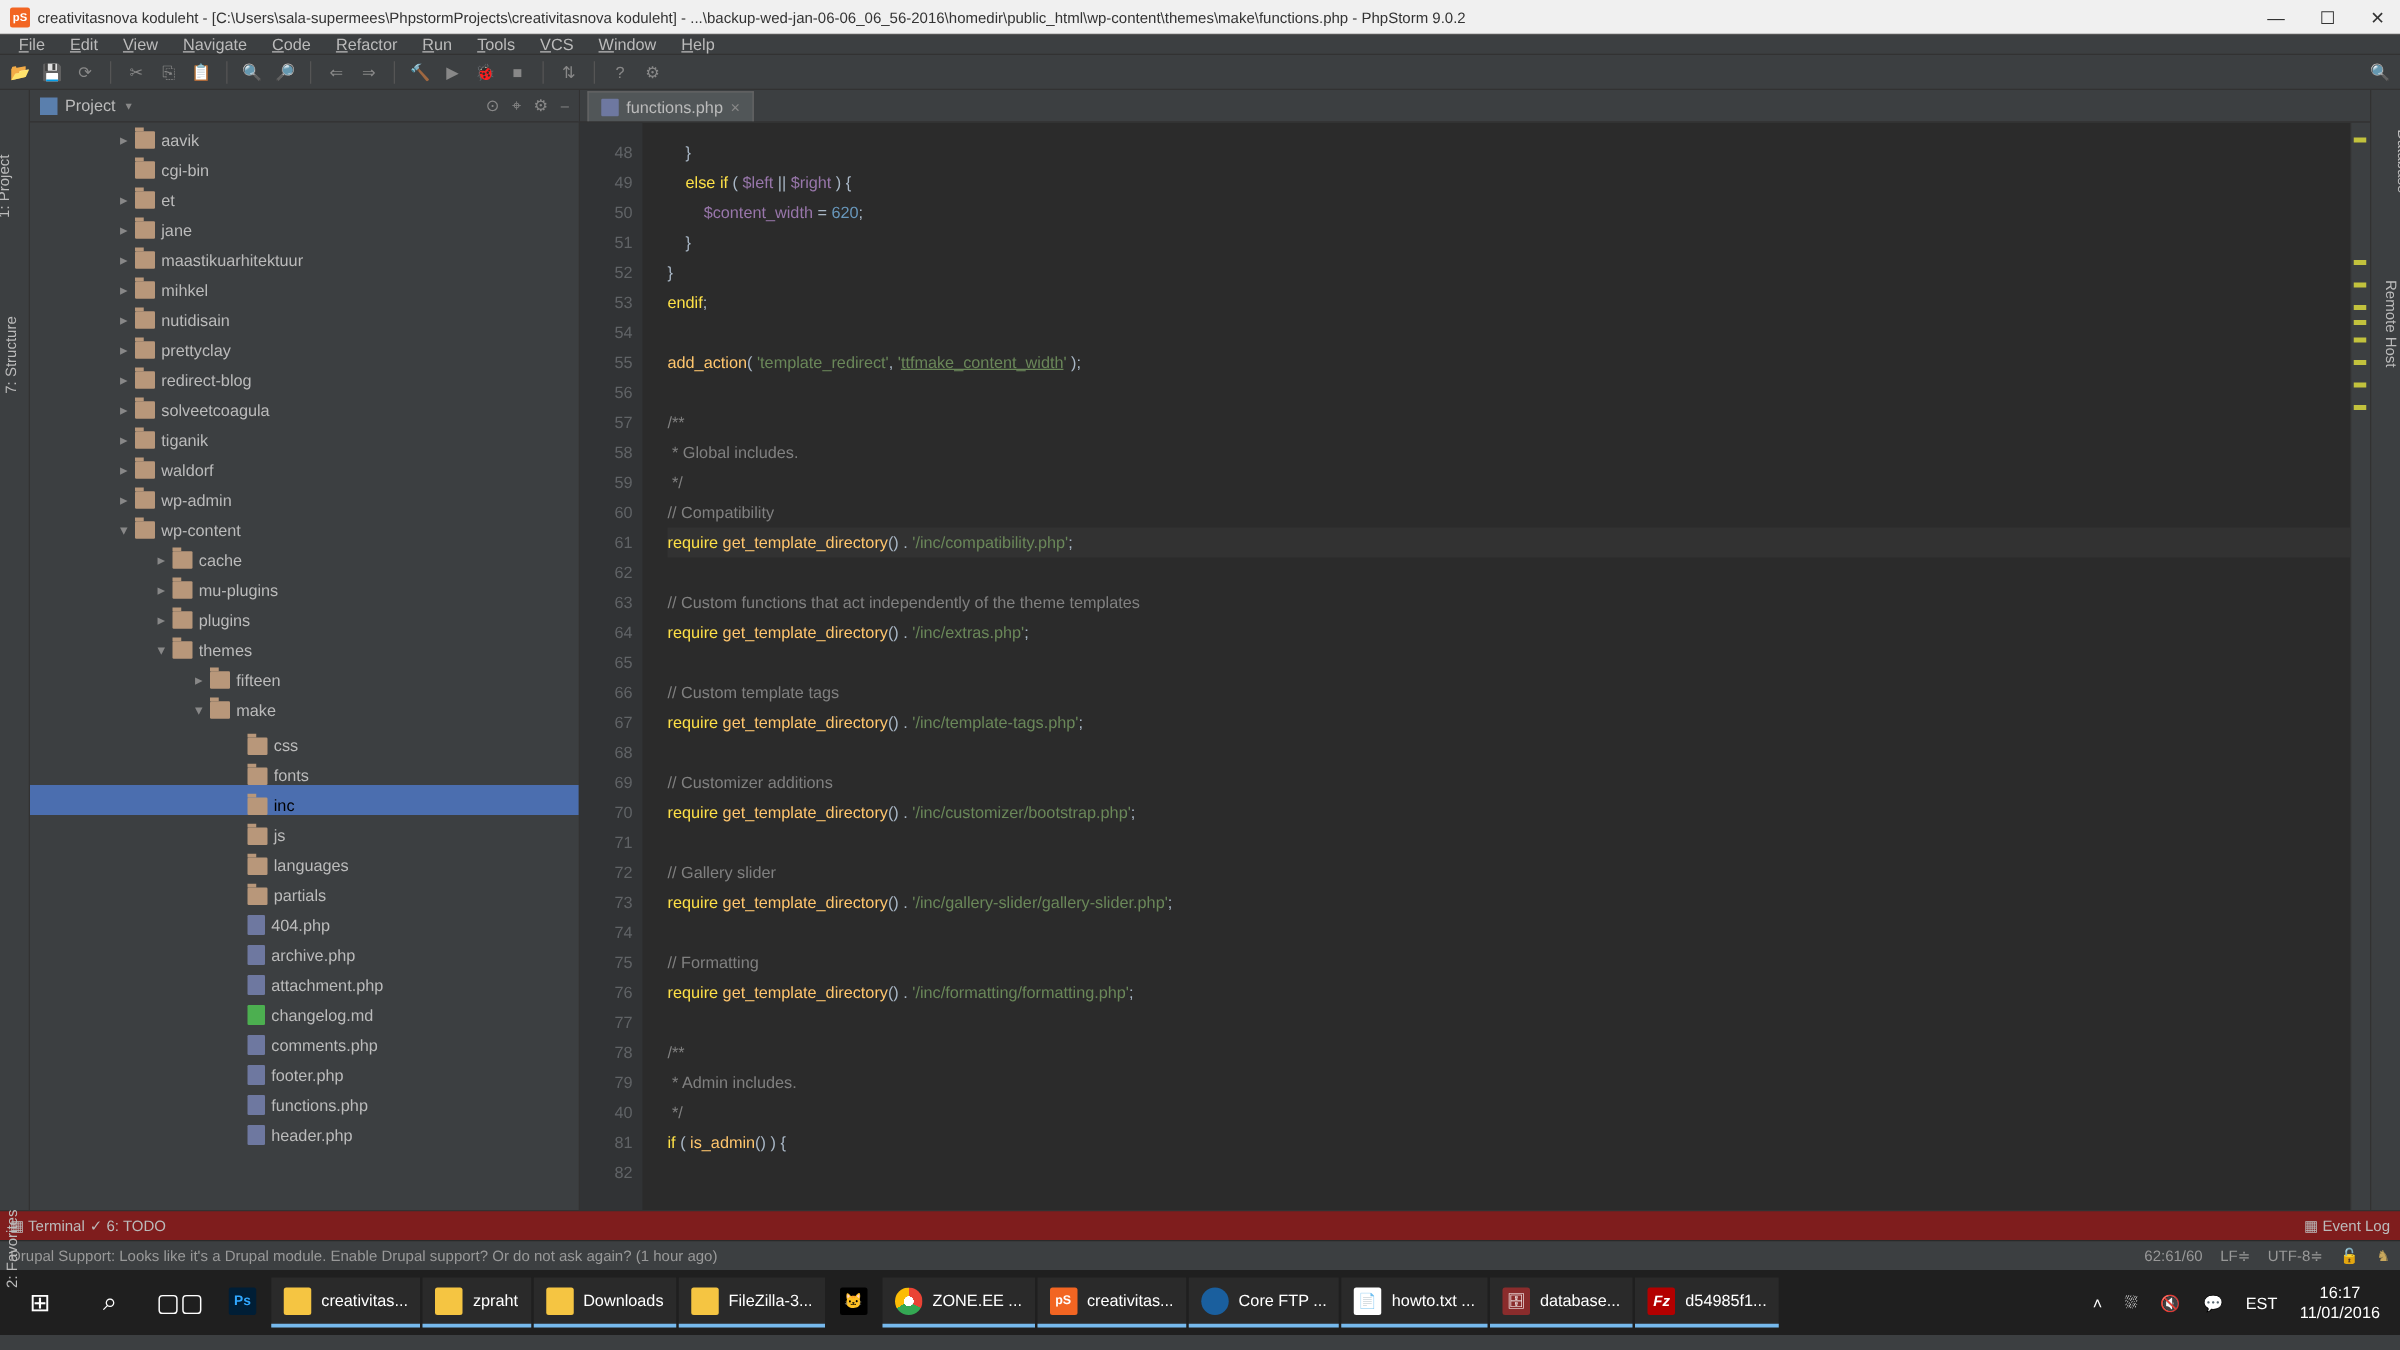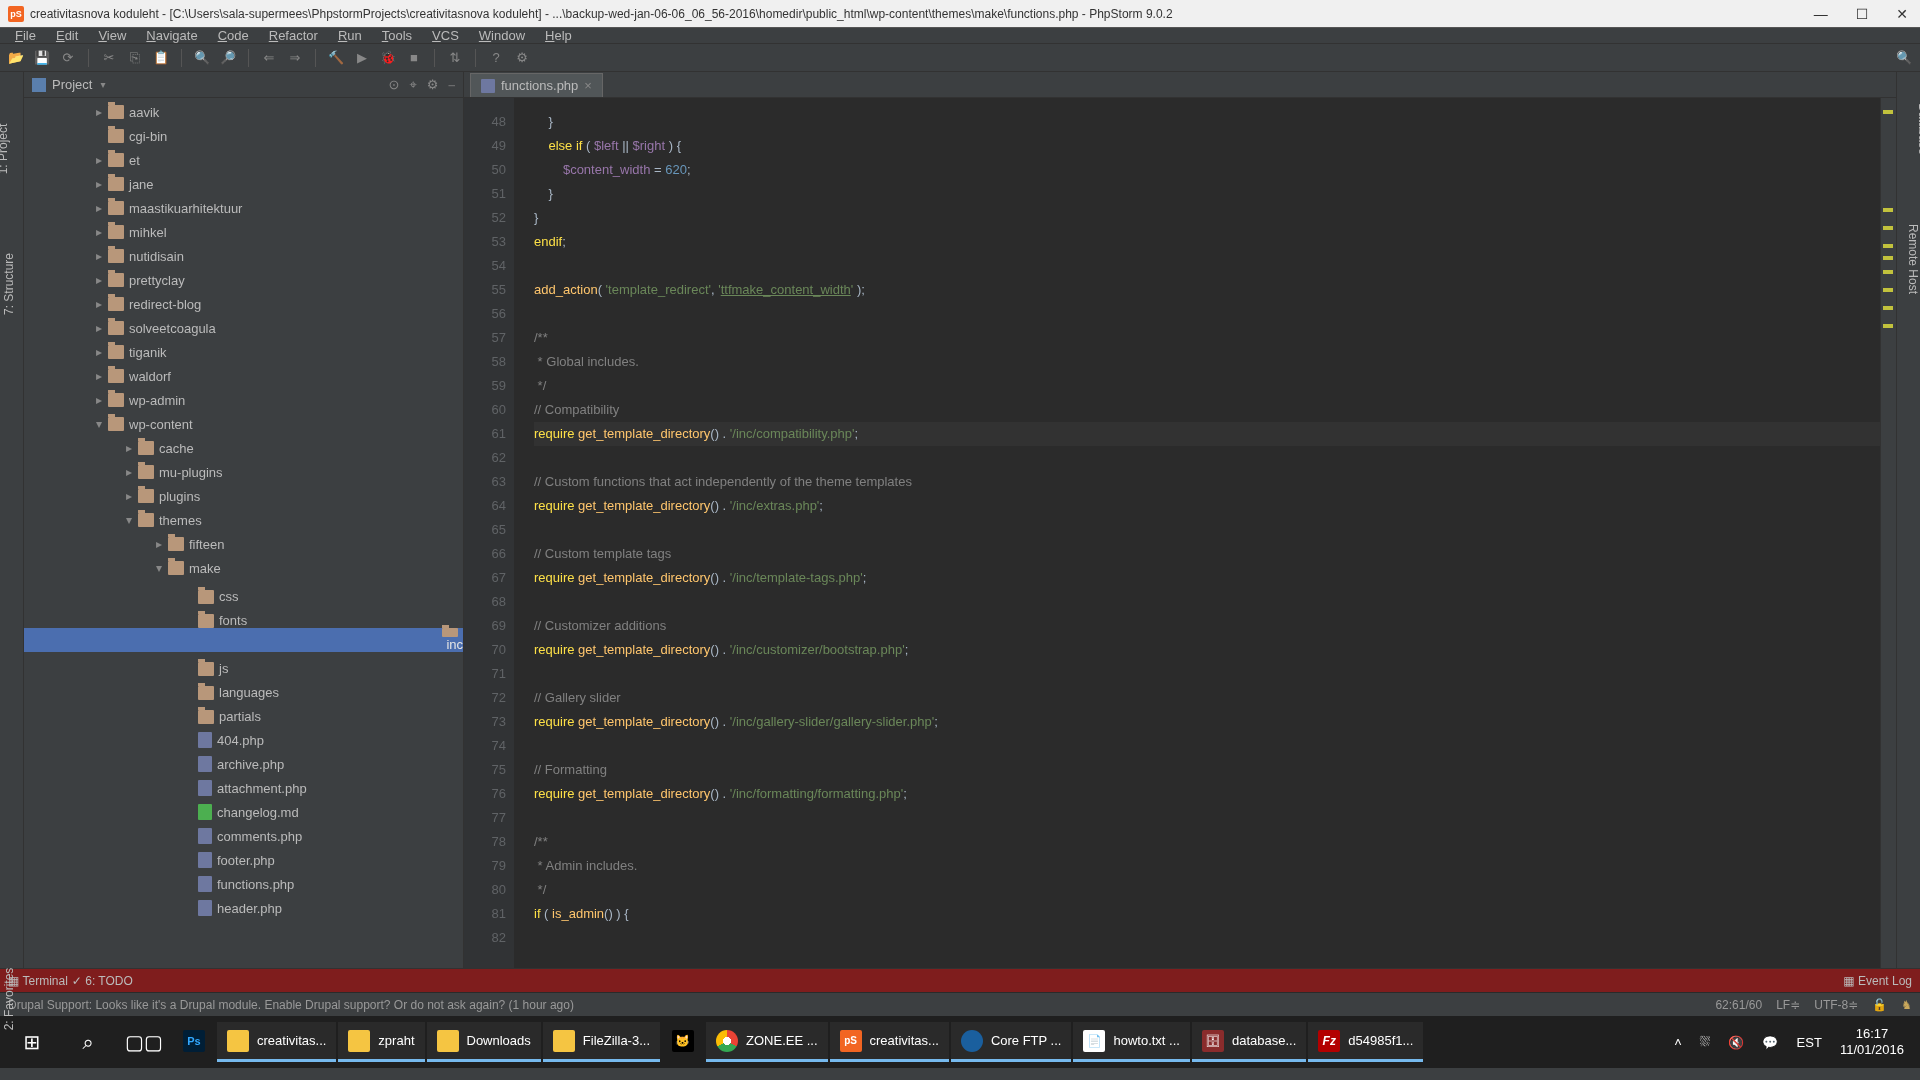--- a/index.html
+++ b/index.html
@@ -41,21 +41,21 @@
 
 
 .project { width:440px; background:#3c3f41; border-right:1px solid #323232; display:flex; flex-direction:column; }
 .project-hdr { height:26px; background:#3c3f41; border-bottom:1px solid #323232; display:flex; align-items:center; padding:0 8px; gap:6px;}
 .project-hdr .icon-p { width:14px; height:14px; background:#5a7fad; display:inline-block; }
 .project-hdr .lbl { color:#bbb; font-size:13px; }
 .project-hdr .dd { color:#888; margin-left:2px; font-size:10px;}
 .project-hdr .tools { margin-left:auto; display:flex; gap:10px; color:#888; font-size:13px;}
 .tree { flex:1; overflow:auto; padding:2px 0;}
 .tree-item { height:24px; display:flex; align-items:center; cursor:pointer; white-space:nowrap; }
-.tree-item.sel { background:#4b6eaf; color:#e5e5e5;flex-direction:column; }
+.tree-item.sel { background:#4b6eaf; color:#000000; }
 .tree-item .arr { width:10px; display:inline-block; text-align:center; color:#888; font-size:12px; margin-right:4px;}
 .tree-item.sel .arr { color:#fff; }
 .tree-item .ico { width:16px; height:14px; display:inline-block; margin-right:5px; position:relative; }
 .ico.folder { background:#b8977a; border-radius:1px; }
 .ico.folder:before { content:""; position:absolute; top:-3px; left:0; width:7px; height:3px; background:#b8977a; }
 .ico.file-php { background:#6e78a0; border-radius:1px; width:14px; height:16px; }
 .ico.file-md { background:#4caf50; border-radius:1px; width:14px; height:16px; }
 .tree-item .name { font-size:13px; }
 .indent-0 { padding-left:70px; }
 .indent-1 { padding-left:100px; }
@@ -392,21 +392,21 @@
           <div class="gutline">70</div>
           <div class="gutline">71</div>
           <div class="gutline">72</div>
           <div class="gutline">73</div>
           <div class="gutline">74</div>
           <div class="gutline">75</div>
           <div class="gutline">76</div>
           <div class="gutline">77</div>
           <div class="gutline">78</div>
           <div class="gutline">79</div>
-          <div class="gutline">80</div>
+          <div class="gutline">40</div>
           <div class="gutline">81</div>
           <div class="gutline">82</div>
         </div>
       <div class="code" id="code">
           <div class="codeline">    }</div>
           <div class="codeline">    <span class="k-keyword">else if</span> ( <span class="k-var">$left</span> || <span class="k-var">$right</span> ) {</div>
           <div class="codeline">        <span class="k-var">$content_width</span> = <span class="k-number">620</span>;</div>
           <div class="codeline">    }</div>
           <div class="codeline">}</div>
           <div class="codeline"><span class="k-keyword">endif</span>;</div>

